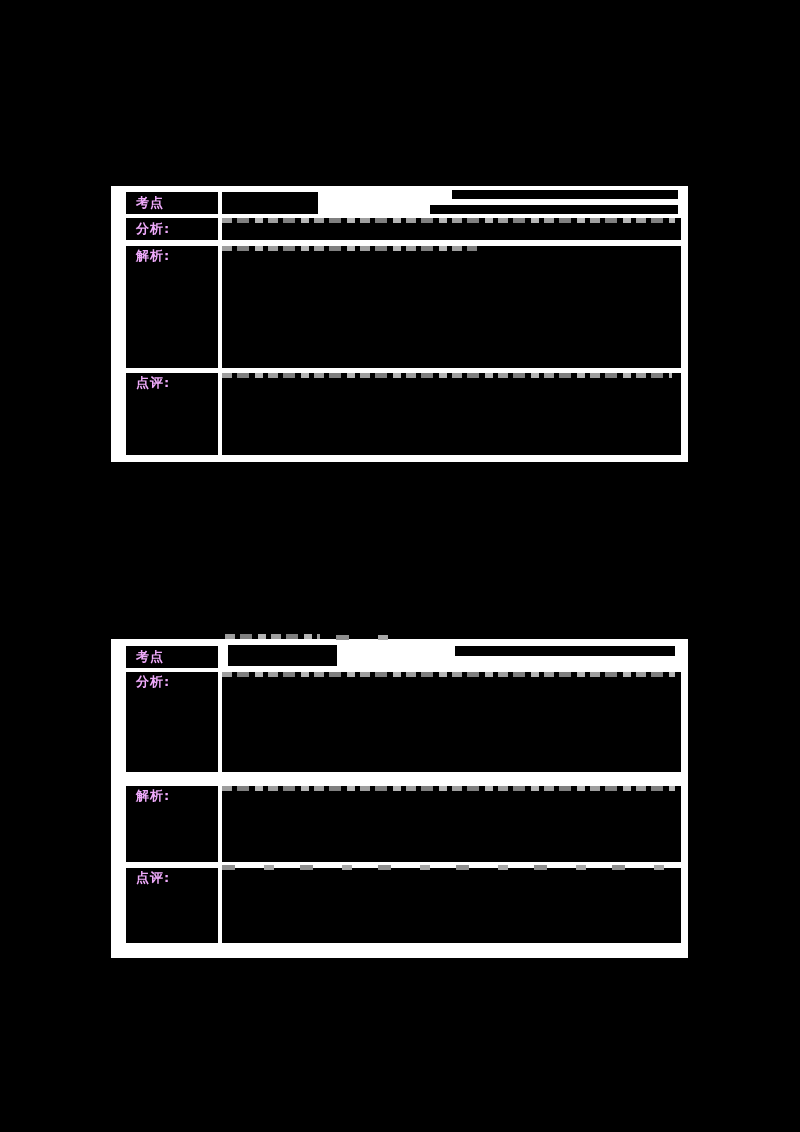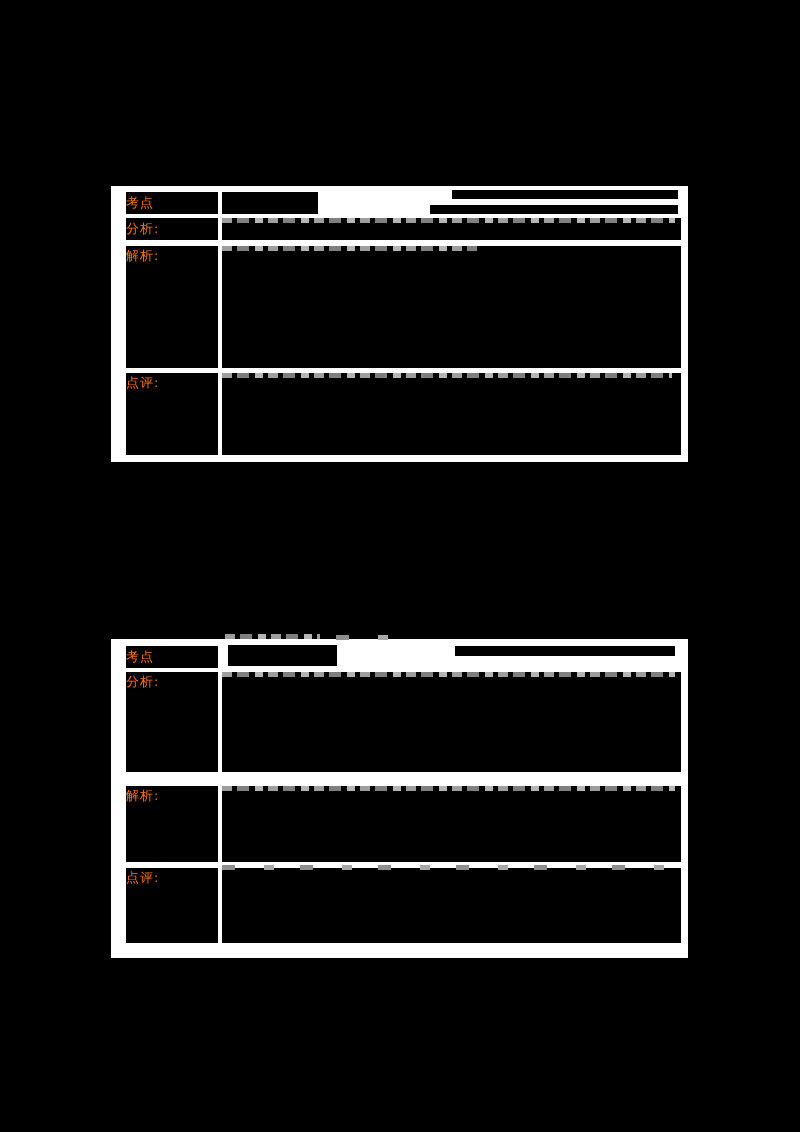--- a/index.html
+++ b/index.html
@@ -9,26 +9,26 @@
     position:relative;
     font-family:"DejaVu Sans",sans-serif;
     overflow:hidden;
   }
   .doc-table{position:absolute;background:#ffffff;}
   .t1{left:111px;top:186px;width:577px;height:276px;}
   .t2{left:111px;top:639px;width:577px;height:319px;}
   .cell{position:absolute;background:#000000;}
   .lbl{
     display:block;
-    color:#f97316;
-    font-weight:normal;
+    color:#f0abfc;
+    font-weight:bold;
     font-size:13px;
     line-height:14px;
     letter-spacing:1px;
-    margin:3px 0 0 0;
+    margin:3px 0 0 10px;
     white-space:nowrap;
   }
   .lbl.mid{margin-top:4px;}
   .redaction{position:absolute;background:#000000;}
   .frag{
     position:absolute;height:5px;
     background:repeating-linear-gradient(90deg,
       #9e9e9e 0 10px, rgba(0,0,0,0) 10px 15px,
       #7f7f7f 15px 27px, rgba(0,0,0,0) 27px 33px,
       #b5b5b5 33px 41px, rgba(0,0,0,0) 41px 46px);

